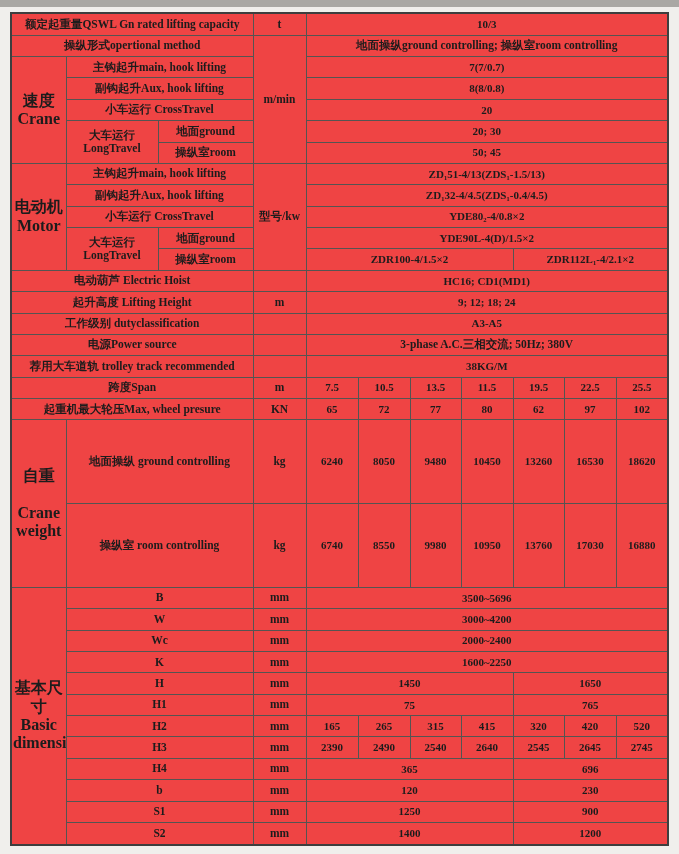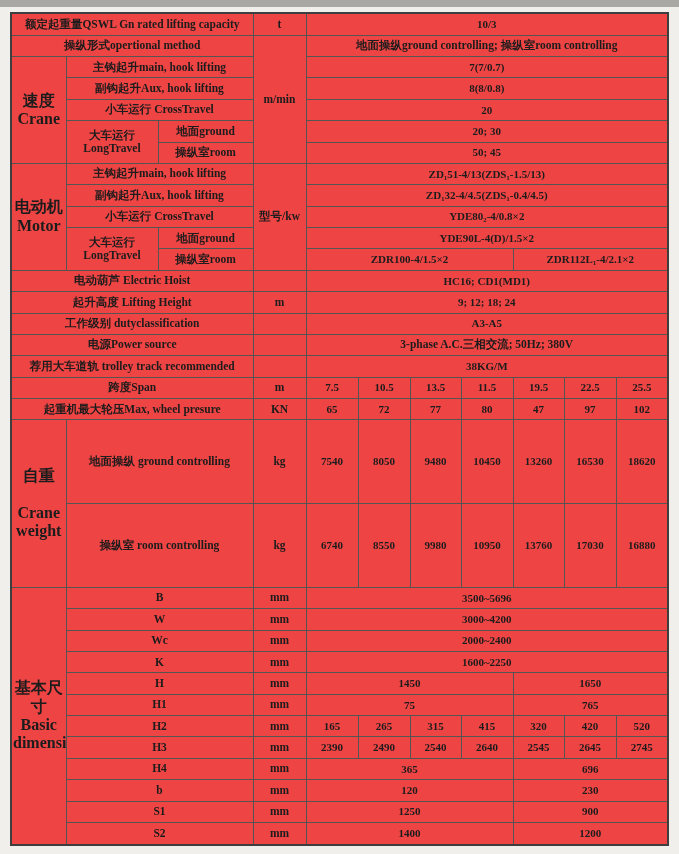--- a/index.html
+++ b/index.html
@@ -158,34 +158,34 @@
     <td class="num">25.5</td>
   </tr>
 
   <tr>
     <td colspan="3">起重机最大轮压Max, wheel presure</td>
     <td>KN</td>
     <td class="num">65</td>
     <td class="num">72</td>
     <td class="num">77</td>
     <td class="num">80</td>
-    <td class="num">47</td>
+    <td class="num">62</td>
     <td class="num">97</td>
     <td class="num">102</td>
   </tr>
 
   <tr>
     <td rowspan="2" class="grp pre">
       <div>自重</div>
       <div class="pre">Crane
 weight</div>
     </td>
     <td colspan="2">地面操纵 ground controlling</td>
     <td>kg</td>
-    <td class="num">7540</td>
+    <td class="num">6240</td>
     <td class="num">8050</td>
     <td class="num">9480</td>
     <td class="num">10450</td>
     <td class="num">13260</td>
     <td class="num">16530</td>
     <td class="num">18620</td>
   </tr>
   <tr>
     <td colspan="2">操纵室 room controlling</td>
     <td>kg</td>

